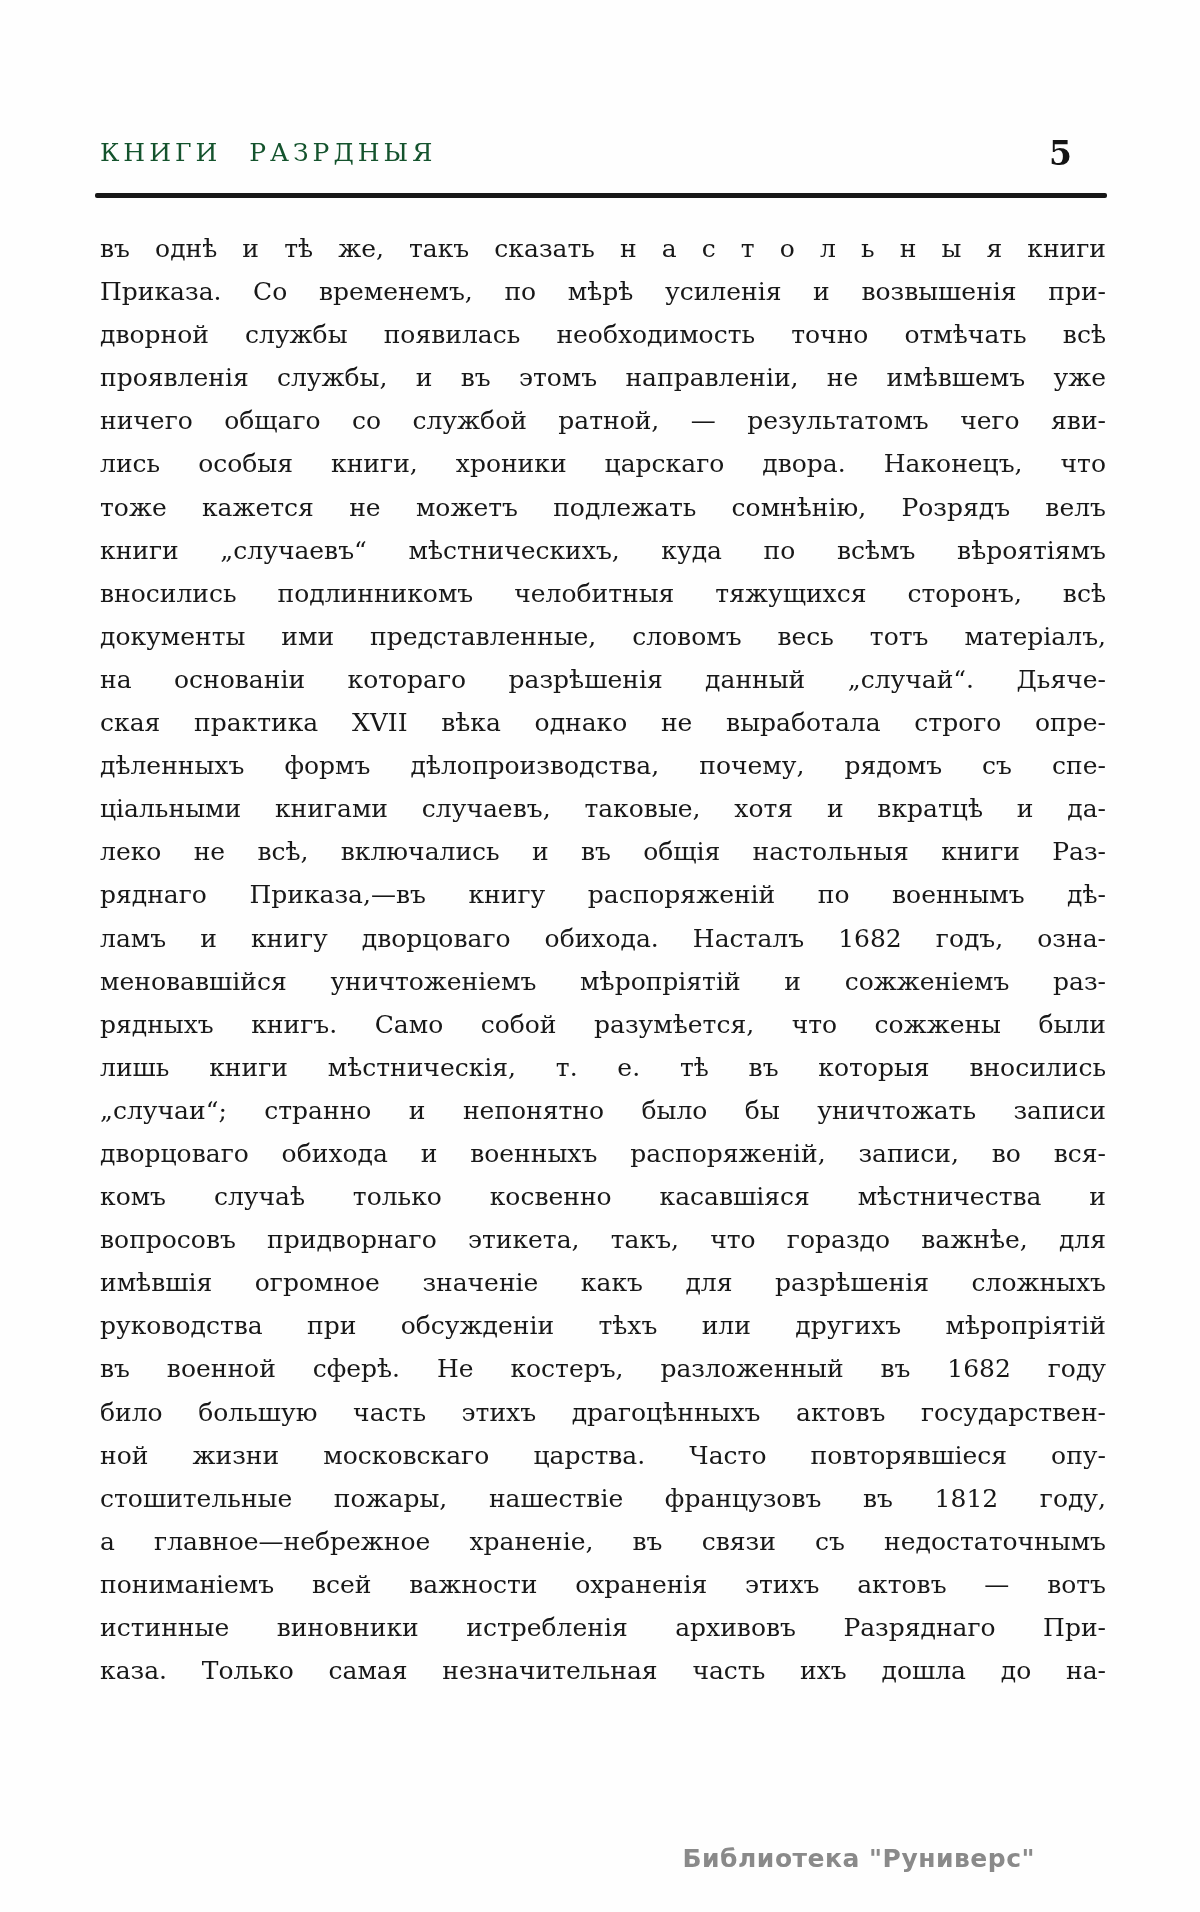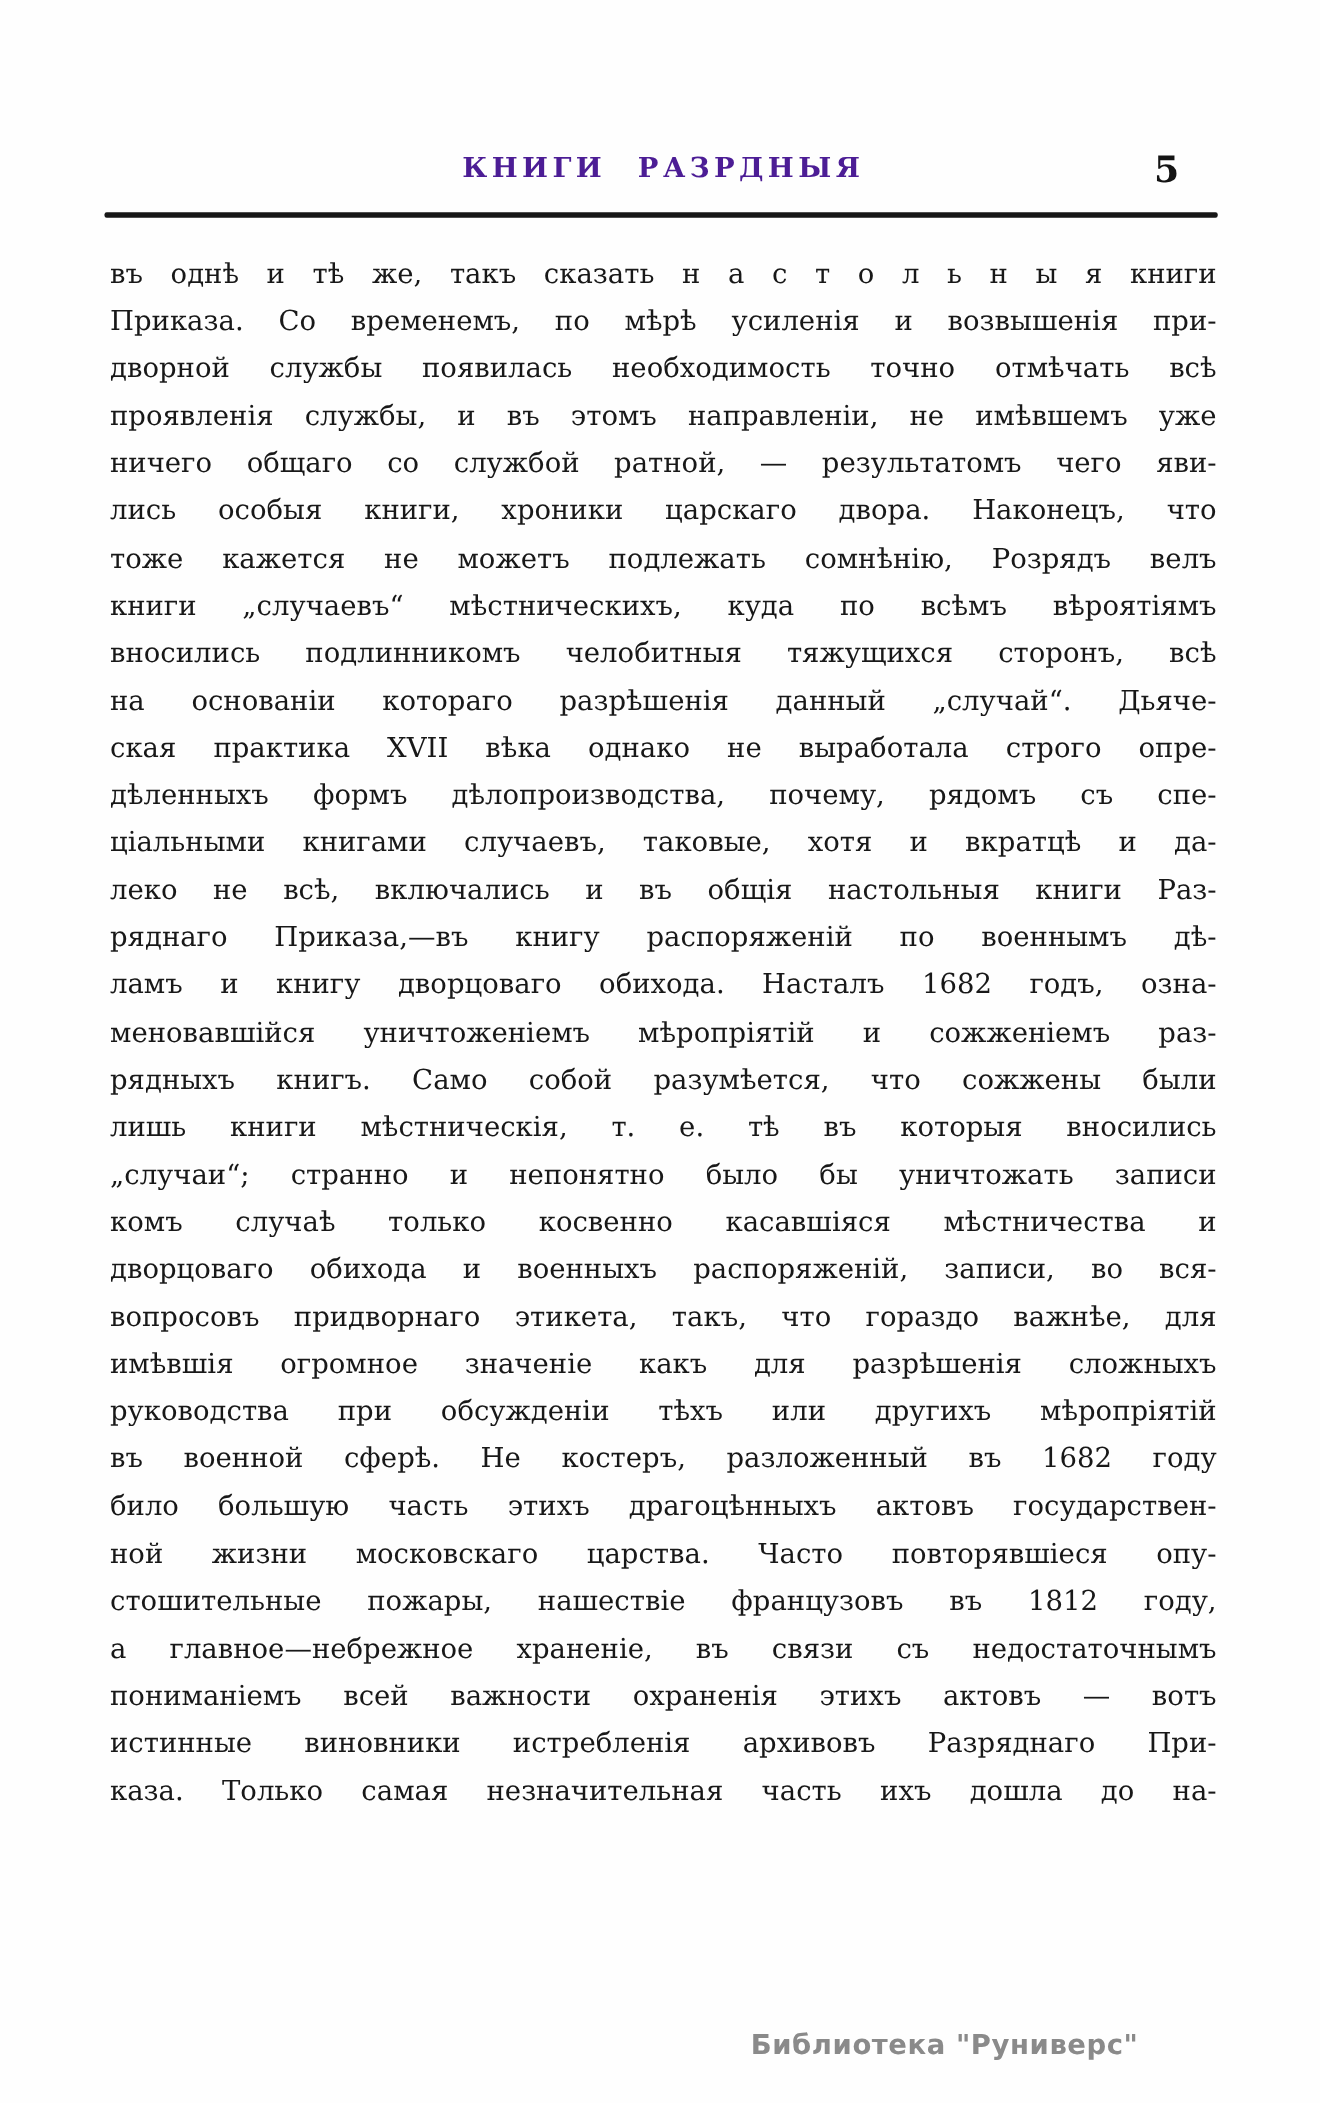--- a/index.html
+++ b/index.html
@@ -15,26 +15,25 @@
     background: #fefefe;
     color: #161616;
     font-family: "DejaVu Serif", "Liberation Serif", serif;
     overflow: hidden;
   }
   .running-head-title {
     position: absolute;
     top: 138px;
     left: 100px;
     width: 1006px;
-    text-align: center;
     font-size: 25px;
-    font-weight: bold;
+    font-weight: normal;
     letter-spacing: 4px;
     word-spacing: 16px;
-    color: #4c1d95;
+    color: #14532d;
   }
   .page-number {
     position: absolute;
     top: 134px;
     right: 128px;
     font-size: 33px;
     font-weight: bold;
     color: #141414;
   }
   .head-rule {
@@ -87,33 +86,34 @@
   <div class="text-block">
       <div class="text-line">въ однѣ и тѣ же, такъ сказать н а с т о л ь н ы я книги</div>
       <div class="text-line">Приказа. Со временемъ, по мѣрѣ усиленія и возвышенія при-</div>
       <div class="text-line">дворной службы появилась необходимость точно отмѣчать всѣ</div>
       <div class="text-line">проявленія службы, и въ этомъ направленіи, не имѣвшемъ уже</div>
       <div class="text-line">ничего общаго со службой ратной, — результатомъ чего яви-</div>
       <div class="text-line">лись особыя книги, хроники царскаго двора. Наконецъ, что</div>
       <div class="text-line">тоже кажется не можетъ подлежать сомнѣнію, Розрядъ велъ</div>
       <div class="text-line">книги „случаевъ“ мѣстническихъ, куда по всѣмъ вѣроятіямъ</div>
       <div class="text-line">вносились подлинникомъ челобитныя тяжущихся сторонъ, всѣ</div>
+      <div class="text-line">документы ими представленные, словомъ весь тотъ матеріалъ,</div>
       <div class="text-line">на основаніи котораго разрѣшенія данный „случай“. Дьяче-</div>
       <div class="text-line">ская практика XVII вѣка однако не выработала строго опре-</div>
       <div class="text-line">дѣленныхъ формъ дѣлопроизводства, почему, рядомъ съ спе-</div>
       <div class="text-line">ціальными книгами случаевъ, таковые, хотя и вкратцѣ и да-</div>
       <div class="text-line">леко не всѣ, включались и въ общія настольныя книги Раз-</div>
       <div class="text-line">ряднаго Приказа,—въ книгу распоряженій по военнымъ дѣ-</div>
       <div class="text-line">ламъ и книгу дворцоваго обихода. Насталъ 1682 годъ, озна-</div>
       <div class="text-line">меновавшійся уничтоженіемъ мѣропріятій и сожженіемъ раз-</div>
       <div class="text-line">рядныхъ книгъ. Само собой разумѣется, что сожжены были</div>
       <div class="text-line">лишь книги мѣстническія, т. е. тѣ въ которыя вносились</div>
       <div class="text-line">„случаи“; странно и непонятно было бы уничтожать записи</div>
+      <div class="text-line">дворцоваго обихода и военныхъ распоряженій, записи, во вся-</div>
       <div class="text-line">комъ случаѣ только косвенно касавшіяся мѣстничества и</div>
-      <div class="text-line">дворцоваго обихода и военныхъ распоряженій, записи, во вся-</div>
       <div class="text-line">вопросовъ придворнаго этикета, такъ, что гораздо важнѣе, для</div>
       <div class="text-line">имѣвшія огромное значеніе какъ для разрѣшенія сложныхъ</div>
       <div class="text-line">руководства при обсужденіи тѣхъ или другихъ мѣропріятій</div>
       <div class="text-line">въ военной сферѣ. Не костеръ, разложенный въ 1682 году</div>
       <div class="text-line">било большую часть этихъ драгоцѣнныхъ актовъ государствен-</div>
       <div class="text-line">ной жизни московскаго царства. Часто повторявшіеся опу-</div>
       <div class="text-line">стошительные пожары, нашествіе французовъ въ 1812 году,</div>
       <div class="text-line">а главное—небрежное храненіе, въ связи съ недостаточнымъ</div>
       <div class="text-line">пониманіемъ всей важности охраненія этихъ актовъ — вотъ</div>
       <div class="text-line">истинные виновники истребленія архивовъ Разряднаго При-</div>

